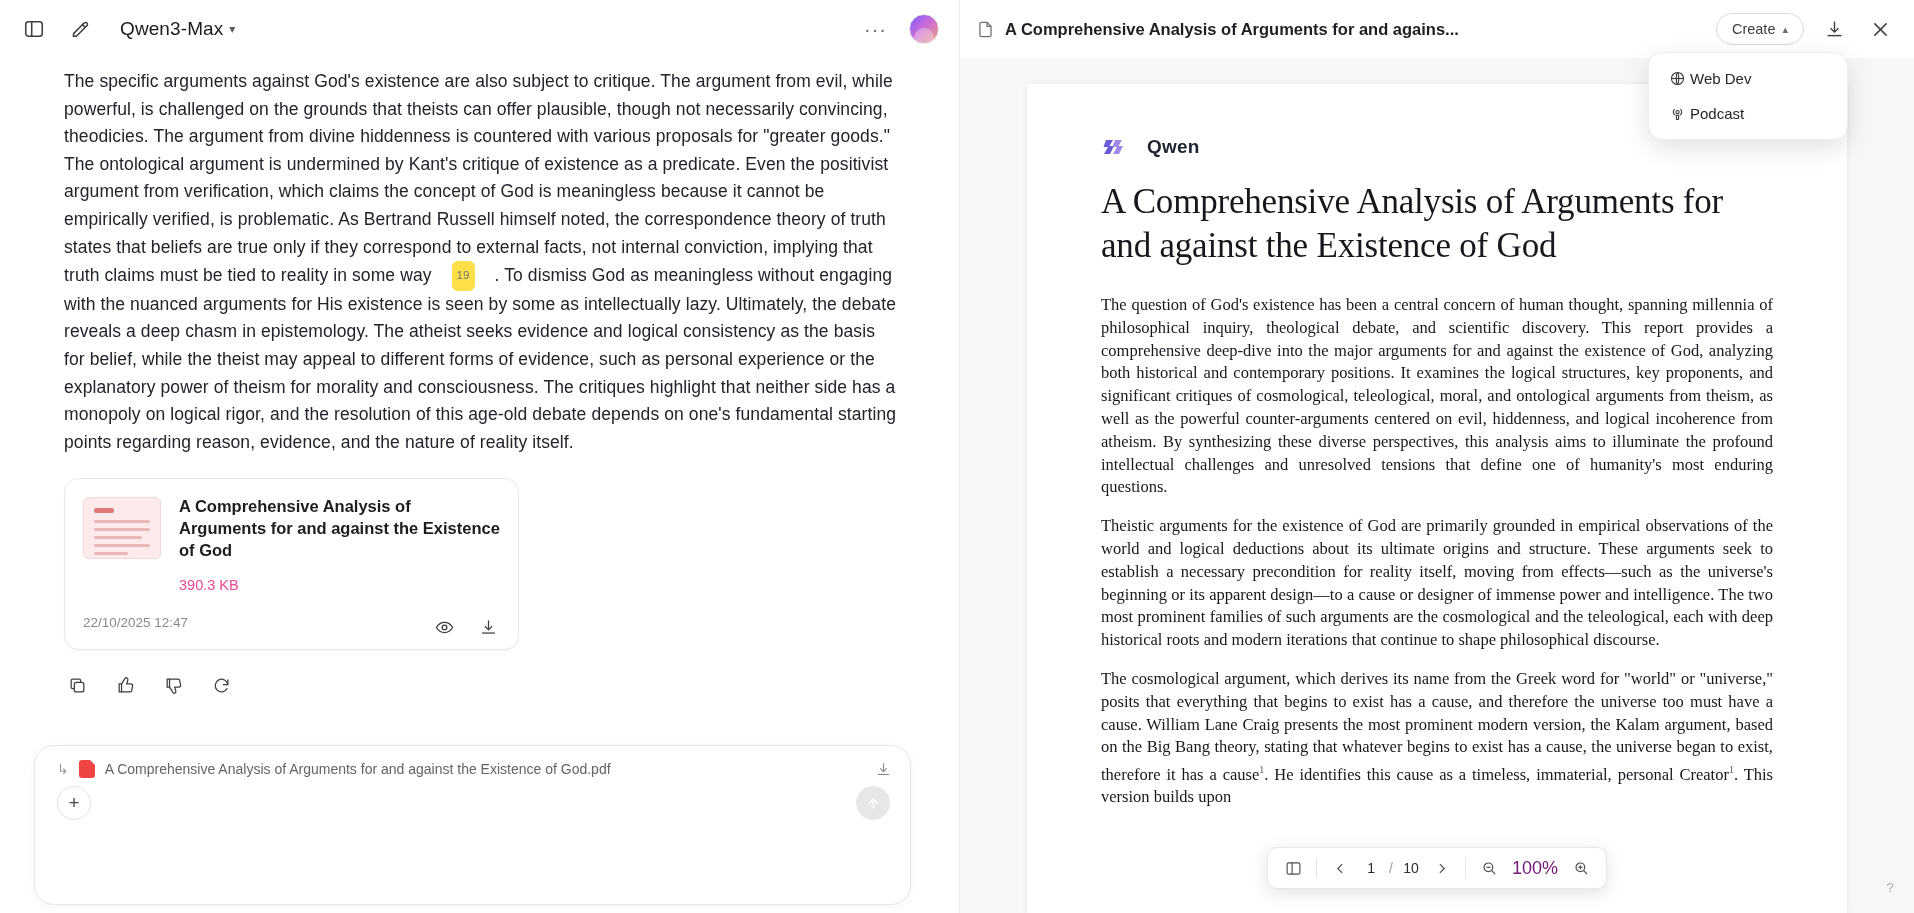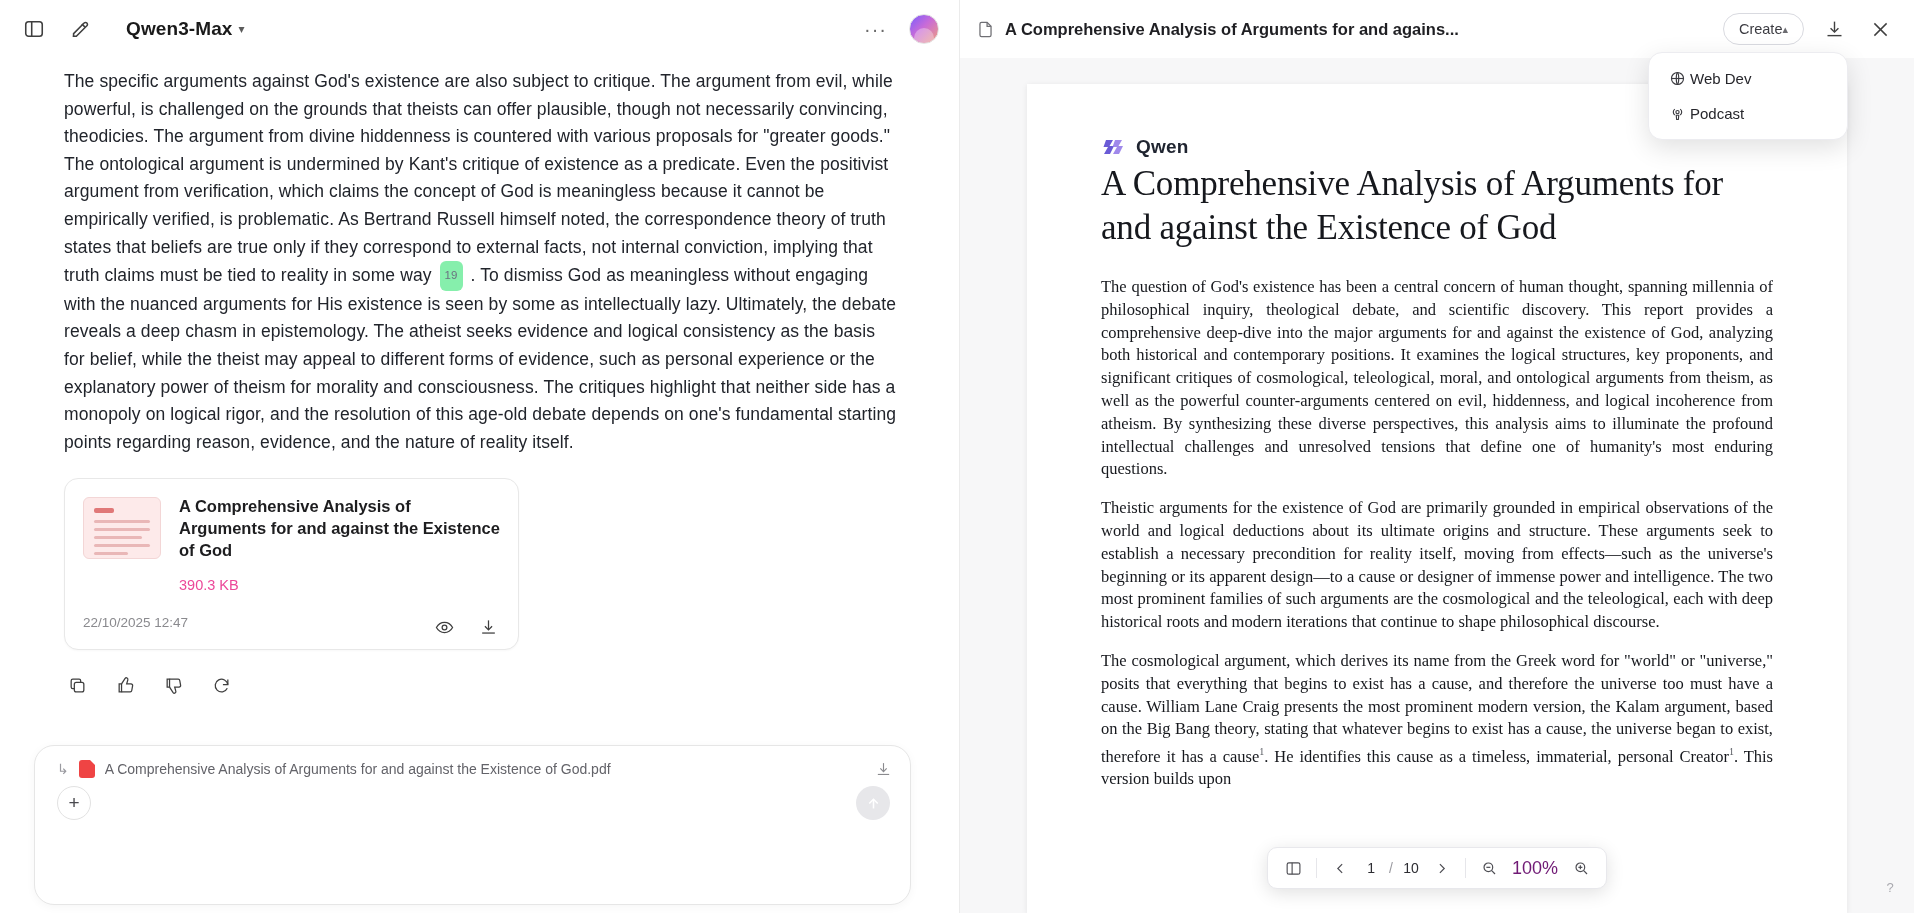--- a/index.html
+++ b/index.html
@@ -37,23 +37,23 @@
   }
   .icon-btn {
     width: 32px; height: 32px;
     display: flex; align-items: center; justify-content: center;
     border-radius: 8px;
     cursor: pointer;
     color: #3f3f3f;
   }
   .model-name {
     font-size: 19px;
-    font-weight: 700;
+    font-weight: 400;
     color: #1a1a1a;
-    margin-left: 10px;
+    margin-left: 4px;
     letter-spacing: .1px;
   }
   .chev {
     margin-left: 6px;
     color: #5b5b5b;
     font-size: 12px;
   }
   .model-select { display: flex; align-items: center; cursor: pointer; padding: 4px 6px; border-radius: 8px;}
   .header-spacer { flex: 1 1 auto; }
   .dots {
@@ -91,25 +91,25 @@
     font-size: 17.5px;
     line-height: 27.6px;
     color: #21242b;
     letter-spacing: .1px;
     text-align: left;
   }
   .cite {
     display: inline-block;
     font-size: 11.5px;
     color: #6b7280;
-    background: #86efac;
+    background: #fde047;
     border-radius: 6px;
     padding: 1px 5px;
     vertical-align: 2px;
-    margin: 0 8px;
+    margin: 0 20px;
   }
 
   
   .file-card {
     margin-top: 22px;
     width: 455px;
     border: 1px solid #e8e8e8;
     border-radius: 14px;
     background: #fff;
     box-shadow: 0 1px 2px rgba(0,0,0,.03);
@@ -270,21 +270,21 @@
     text-overflow: ellipsis;
     max-width: 560px;
   }
   .doc-header-right {
     margin-left: auto;
     display: flex;
     align-items: center;
     gap: 14px;
   }
   .create-btn {
-    display: flex; align-items: center; gap: 0;
+    display: flex; align-items: center; gap: 7px;
     border: 1px solid #d9dae0;
     border-radius: 18px;
     padding: 7px 15px;
     font-size: 14.5px;
     color: #3c3c42;
     background: #fff;
     cursor: pointer;
   }
   .create-btn .chev-up { font-size: 11px; color: #6b6b70; }
   .menu {
@@ -317,22 +317,22 @@
   }
   .page {
     width: 820px;
     background: #fff;
     box-shadow: 0 1px 6px rgba(0,0,0,.08);
     padding: 52px 74px 40px 74px;
     font-family: "Liberation Serif", serif;
     color: #16181d;
   }
   .qwen-logo {
-    display: flex; align-items: flex-end; gap: 9px;
-    margin-bottom: 4px;
+    display: flex; align-items: flex-end; gap: 20px;
+    margin-bottom: 22px;
   }
   .qwen-mark {
     width: 26px; height: 22px;
     display: flex; align-items: center; justify-content: center;
   }
   .qwen-word {
     font-family: "Liberation Sans", sans-serif;
     font-size: 19px;
     font-weight: 700;
     color: #1f2430;

